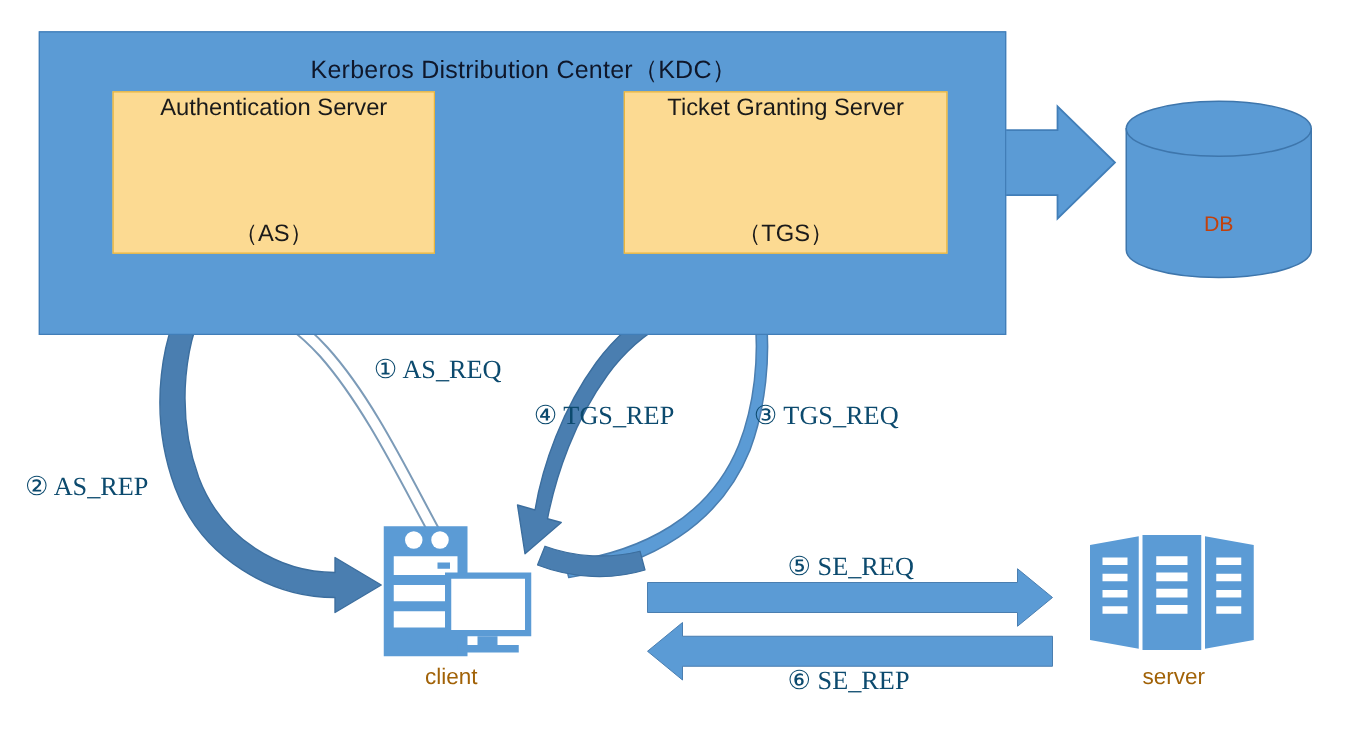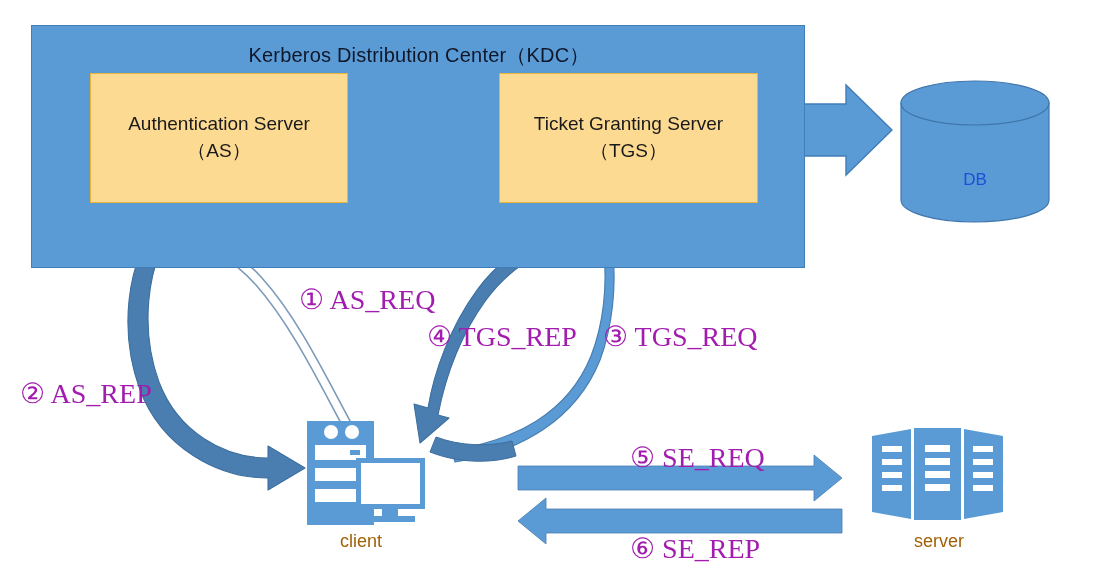--- a/index.html
+++ b/index.html
@@ -52,21 +52,21 @@
   }
 
   
   .srv-box {
     position: absolute;
     background: #FCDA92;
     border: 1px solid #E8B43C;
     display: flex;
     flex-direction: column;
     align-items: center;
-    justify-content: center;
+    justify-content: space-between;
     color: #1a1a1a;
     font-size: 19px;
     line-height: 1.42;
     font-family: "Liberation Sans", sans-serif;
     text-align: center;
   }
   .srv-box .l2 { display: block; }
   #as-box  { left: 90px;  top: 73px; width: 258px; height: 130px; }
   #tgs-box { left: 463px; top: 73px; width: 259px; height: 130px; margin-left: 36px; }
 
@@ -77,43 +77,43 @@
     top: 84px;
     width: 148px;
     height: 135px;
   }
   .db-label {
     position: absolute;
     left: 0;
     top: 86px;
     width: 148px;
     text-align: center;
-    color: #1d4ed8;
+    color: #c2410c;
     font-size: 17px;
     font-family: "Liberation Sans", sans-serif;
   }
 
   
   .endpoint-caption {
     position: absolute;
     text-align: center;
     color: #a16207;
     font-size: 18px;
     font-family: "Liberation Sans", sans-serif;
     white-space: nowrap;
   }
   #client-caption { left: 301px; top: 531px; width: 120px; }
   #server-caption { left: 874px; top: 531px; width: 130px; }
 
   
   .msg-label {
     position: absolute;
-    color: #a21caf;
+    color: #0c4a6e;
     font-family: "Liberation Serif", serif;
-    font-size: 28px;
+    font-size: 21px;
     white-space: nowrap;
   }
   #lbl-as-req  { left: 299px; top: 283px; }
   #lbl-as-rep  { left: 20px;  top: 377px; }
   #lbl-tgs-rep { left: 427px; top: 320px; }
   #lbl-tgs-req { left: 603px; top: 320px; }
   #lbl-se-req  { left: 630px; top: 441px; }
   #lbl-se-rep  { left: 630px; top: 532px; }
 </style>
 </head>

